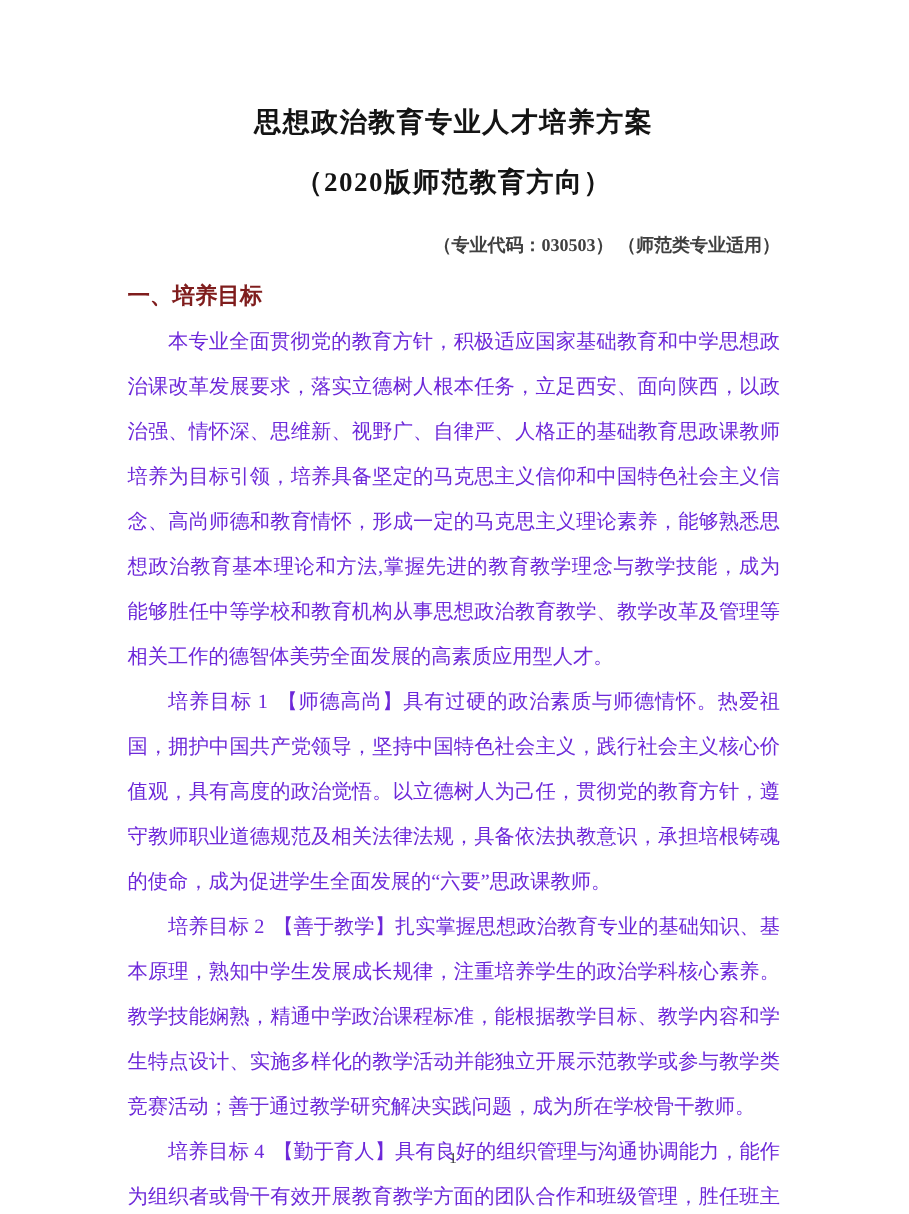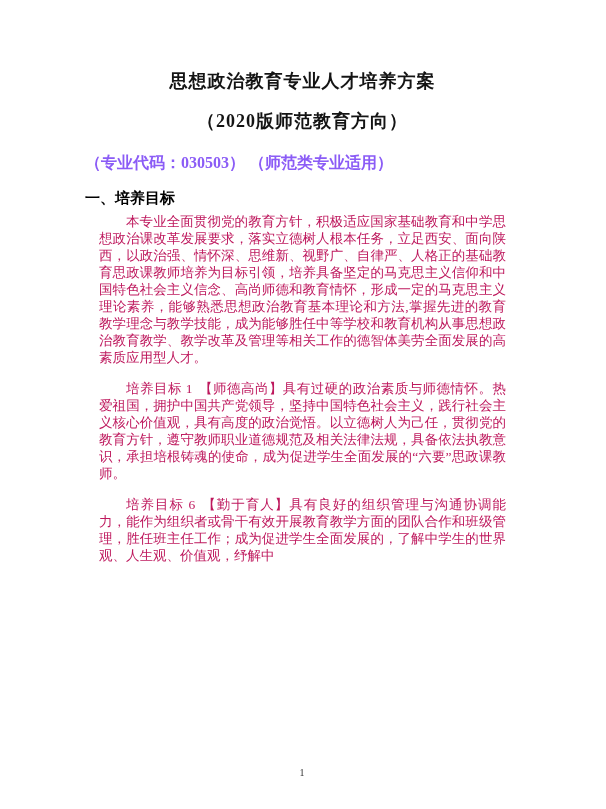--- a/index.html
+++ b/index.html
@@ -31,42 +31,42 @@
   .doc-subtitle {
     font-size: 18px;
     line-height: 26px;
     font-weight: bold;
     text-align: center;
     color: #141414;
     margin: 0;
     letter-spacing: 1px;
   }
   .doc-meta {
-    font-size: 16px;
+    font-size: 12px;
     line-height: 16px;
     font-weight: bold;
-    text-align: left;
-    color: #8b5cf6;
+    text-align: right;
+    color: #404040;
     margin-top: 21px;
   }
   .section-heading {
     font-size: 15px;
     line-height: 20px;
     font-weight: bold;
-    color: #000000;
+    color: #7f1d1d;
     margin-top: 17px;
   }
   .para {
     font-size: 13.5px;
-    line-height: 17px;
+    line-height: 30px;
     text-align: justify;
     text-justify: inter-ideograph;
     text-indent: 2em;
-    margin: 14px;
-    color: #be185d;
+    margin: 0;
+    color: #6d28d9;
   }
   .para.first {
     margin-top: 5px;
   }
   .lead {
     font-weight: normal;
     margin-right: 6px;
   }
   .page-number {
     position: absolute;
@@ -89,18 +89,19 @@
 
   <div class="doc-meta">（专业代码：030503） （师范类专业适用）</div>
 
   <div class="section-heading">一、培养目标</div>
 
   <p class="para first"><span>本专业全面贯彻党的教育方针，积极适应国家基础教育和中学思想政治课改革发展要求，落实立德树人根本任务，立足西安、面向陕西，以政治强、情怀深、思维新、视野广、自律严、人格正的基础教育思政课教师培养为目标引领，培养具备坚定的马克思主义信仰和中国特色社会主义信念、高尚师德和教育情怀，形成一定的马克思主义理论素养，能够熟悉思想政治教育基本理论和方法,掌握先进的教育教学理念与教学技能，成为能够胜任中等学校和教育机构从事思想政治教育教学、教学改革及管理等相关工作的德智体美劳全面发展的高素质应用型人才。</span></p>
 
 
   <p class="para"><span class="lead">培养目标 1</span><span>【师德高尚】具有过硬的政治素质与师德情怀。热爱祖国，拥护中国共产党领导，坚持中国特色社会主义，践行社会主义核心价值观，具有高度的政治觉悟。以立德树人为己任，贯彻党的教育方针，遵守教师职业道德规范及相关法律法规，具备依法执教意识，承担培根铸魂的使命，成为促进学生全面发展的“六要”思政课教师。</span></p>
 
+  <p class="para"><span class="lead">培养目标 2</span><span>【善于教学】扎实掌握思想政治教育专业的基础知识、基本原理，熟知中学生发展成长规律，注重培养学生的政治学科核心素养。教学技能娴熟，精通中学政治课程标准，能根据教学目标、教学内容和学生特点设计、实施多样化的教学活动并能独立开展示范教学或参与教学类竞赛活动；善于通过教学研究解决实践问题，成为所在学校骨干教师。</span></p>
 
-  <p class="para"><span class="lead">培养目标 6</span><span>【勤于育人】具有良好的组织管理与沟通协调能力，能作为组织者或骨干有效开展教育教学方面的团队合作和班级管理，胜任班主任工作；成为促进学生全面发展的，了解中学生的世界观、人生观、价值观，纾解中</span></p>
+  <p class="para"><span class="lead">培养目标 4</span><span>【勤于育人】具有良好的组织管理与沟通协调能力，能作为组织者或骨干有效开展教育教学方面的团队合作和班级管理，胜任班主任工作；成为促进学生全面发展的，了解中学生的世界观、人生观、价值观，纾解中</span></p>
 
   <div class="page-number">1</div>
 
 </div>
 
 </body></html>

